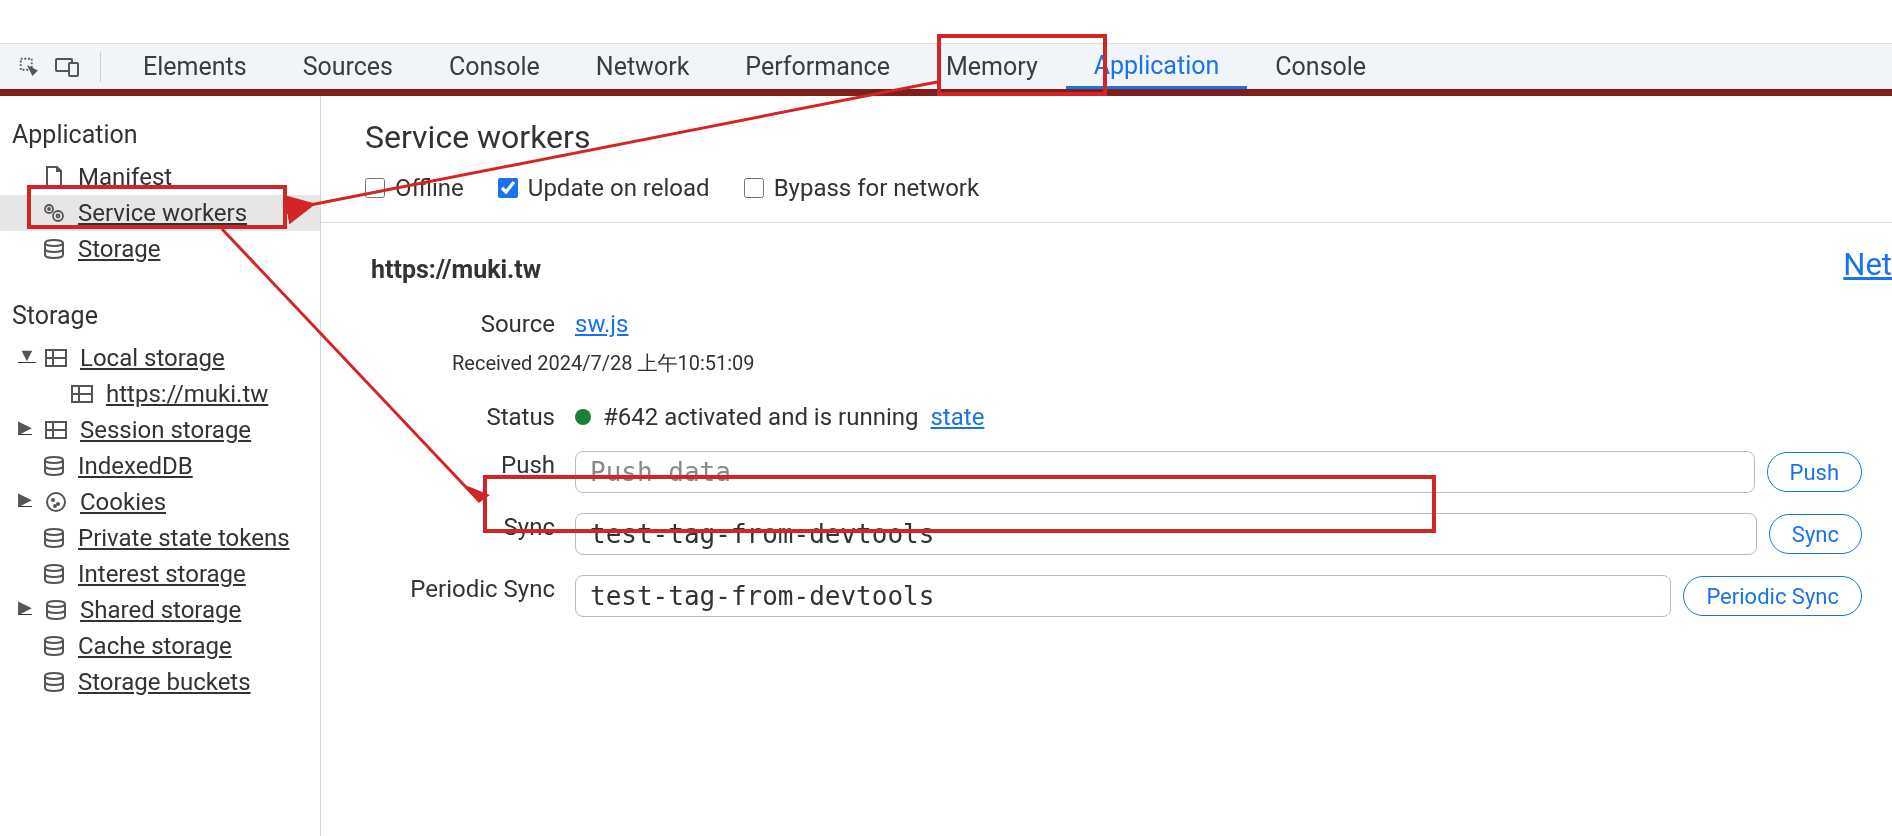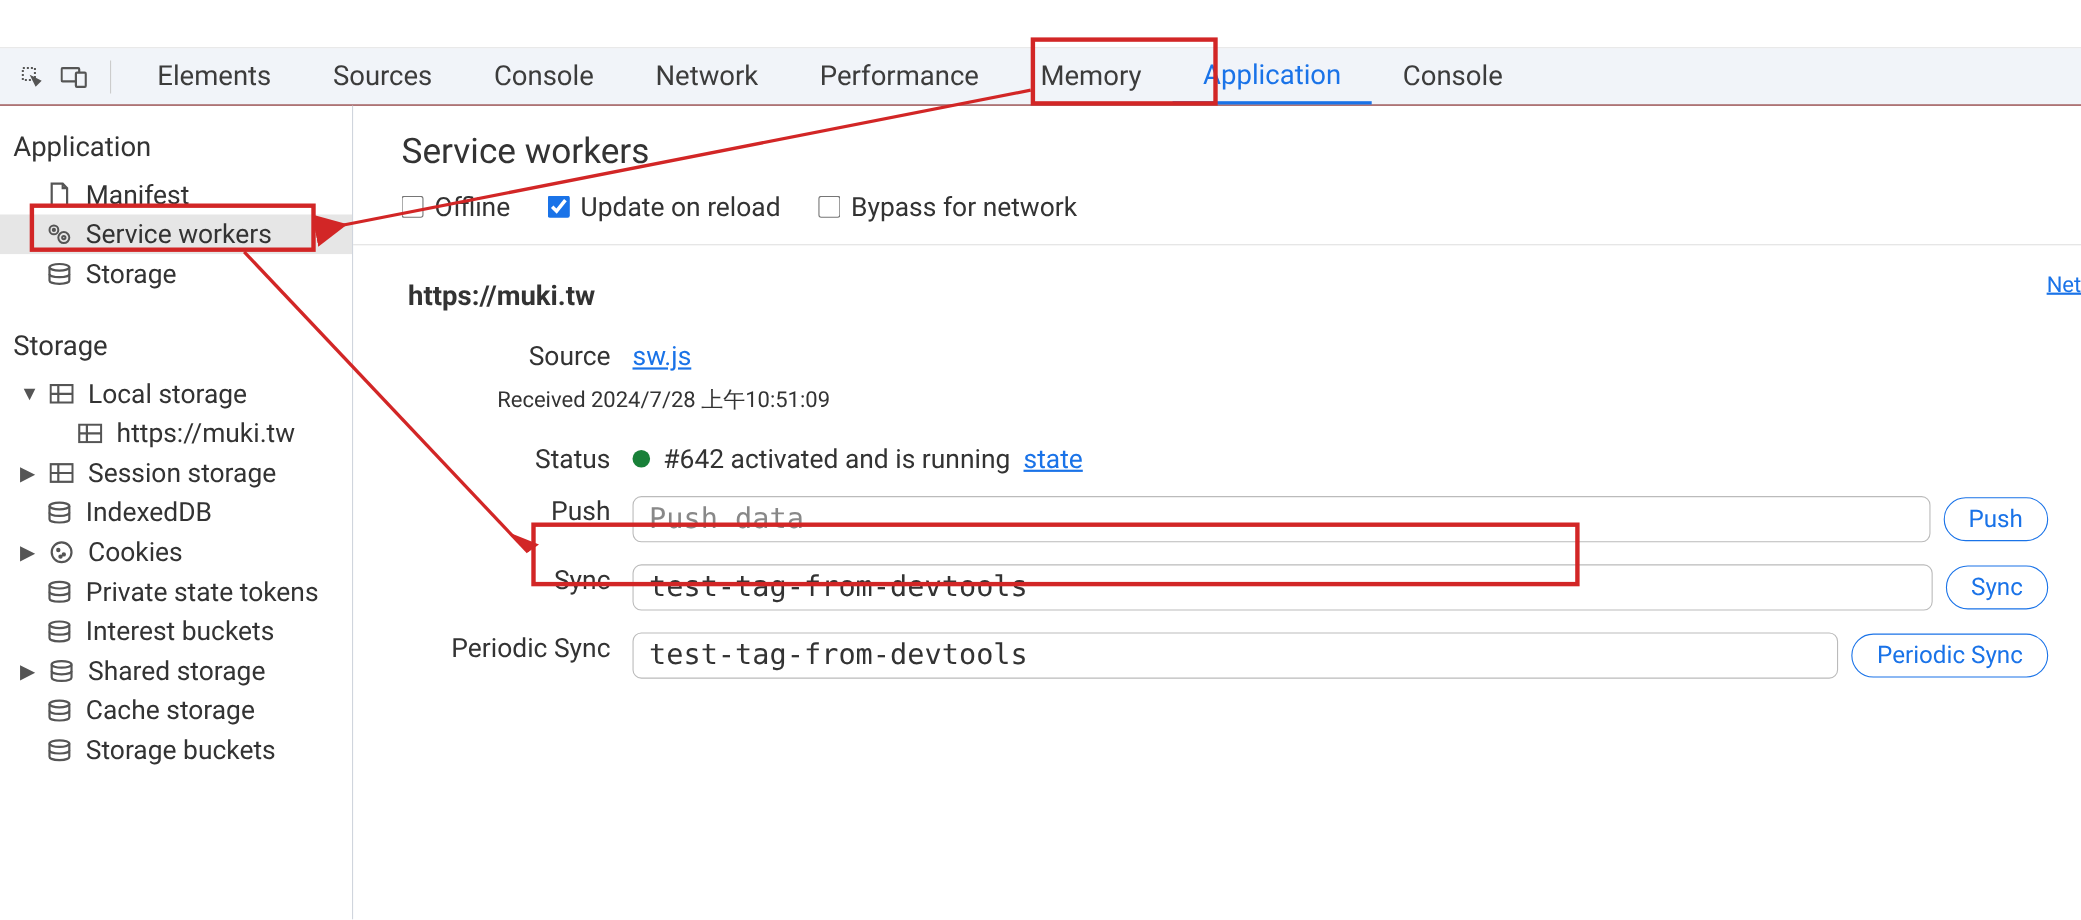--- a/index.html
+++ b/index.html
@@ -1,29 +1,29 @@
 <!DOCTYPE html>
 <html><head>
 <meta charset="utf-8">
 <style>
   * { box-sizing: border-box; margin: 0; padding: 0; font-family: -apple-system, BlinkMacSystemFont, "Segoe UI", Roboto, sans-serif; }
   body { width: 1892px; height: 836px; background: #fff; font-size: 24px; color: #333; position: relative; overflow: hidden; }
 
   .top-gap { height: 44px; background: #fff; border-bottom: 1px solid #e0e0e0; }
 
-  .tab-bar { height: 52px; background: #f1f4f9; display: flex; align-items: center; padding: 0 10px; border-bottom: 1px solid #7f1d1d; }
+  .tab-bar { height: 52px; background: #f1f4f9; display: flex; align-items: center; padding: 0 10px; border-bottom: 7px solid #7f1d1d; }
   .tb-icon { width: 38px; height: 38px; display: flex; align-items: center; justify-content: center; color: #555; }
   .tb-sep { width: 1px; height: 30px; background: #ccc; margin: 0 14px; }
   .tab { padding: 0 28px; height: 100%; display: flex; align-items: center; cursor: pointer; color: #3c3c3c; font-size: 25px; }
   .tab.active { color: #1a73e8; border-bottom: 3px solid #1a73e8; }
 
   .body-wrap { display: flex; height: calc(100% - 96px); }
   .sidebar { width: 321px; border-right: 1px solid #d0d5dd; padding-top: 14px; overflow: hidden; }
   .sb-section-title { font-size: 25px; padding: 10px 12px; color: #333; }
-  .sb-item { display: flex; align-items: center; padding: 4px 0 4px 40px; cursor: pointer; gap: 10px; font-size: 24px; color: #333; }
+  .sb-item { display: flex; padding: 4px 0 4px 40px; cursor: pointer; gap: 10px; font-size: 24px; color: #333; text-decoration: underline; }
   .sb-item.indent1 { padding-left: 18px; }
   .sb-item.indent2 { padding-left: 40px; }
   .sb-item.indent3 { padding-left: 68px; }
   .sb-item.selected { background: #e6e6e6; }
   .sb-icon { width: 28px; height: 28px; display: flex; align-items: center; justify-content: center; color: #555; flex-shrink: 0; }
   .tree-arrow { width: 14px; display: inline-block; text-align: center; color: #555; font-size: 18px; }
 
   .main { flex: 1; padding: 22px 30px 0 44px; position: relative; }
   .main h1 { font-size: 32px; font-weight: 400; color: #333; margin-bottom: 18px; }
   .check-row { display: flex; align-items: center; gap: 34px; padding-bottom: 20px; border-bottom: 1px solid #e0e0e0; margin-left: -44px; padding-left: 44px; margin-right: -30px; padding-right: 30px; }
@@ -33,21 +33,21 @@
   .section-origin { font-weight: 700; font-size: 25px; margin: 32px 0 26px 6px; }
   .kv-row { display: flex; align-items: flex-start; margin-bottom: 20px; }
   .kv-label { width: 210px; text-align: right; padding-right: 20px; color: #333; }
   .kv-val { flex: 1; display: flex; align-items: center; gap: 12px; }
   a.link { color: #1a73e8; text-decoration: underline; cursor: pointer; }
   .received { margin-left: 87px; margin-top: -8px; margin-bottom: 26px; font-size: 20px; }
   .status-dot { width: 16px; height: 16px; border-radius: 50%; background: #188038; display: inline-block; }
   .txt-input { flex: 1; height: 42px; border: 1px solid #bbb; border-radius: 8px; padding: 0 14px; font-family: Menlo, monospace; font-size: 26px; color: #333; }
   .txt-input::placeholder { color: #888; font-family: Menlo, monospace; }
   .pill-btn { height: 40px; padding: 0 22px; border: 1px solid #1a73e8; border-radius: 22px; background: #fff; color: #1a73e8; font-size: 22px; cursor: pointer; }
-  .net-link { position: absolute; right: 0; top: 150px; color: #1a73e8; text-decoration: underline; font-size: 20px; }
+  .net-link { position: absolute; right: 0; top: 150px; color: #1a73e8; text-decoration: underline; font-size: 31px; }
 
   .annot { position: absolute; border: 4px solid #d22626; pointer-events: none; }
   .arrow-svg { position: absolute; pointer-events: none; }
 </style>
 </head>
 <body>
 
 <div class="top-gap"></div>
 
 <div class="tab-bar">
@@ -175,21 +175,21 @@
       <span>Private state tokens</span>
     </div>
     <div class="sb-item indent2">
       <span class="sb-icon">
           <svg width="22" height="22" viewBox="0 0 22 22" fill="none" stroke="currentColor" stroke-width="2">
             <ellipse cx="11" cy="5" rx="9" ry="3"></ellipse>
             <path d="M2 5 V17 C2 18.7 6 20 11 20 C16 20 20 18.7 20 17 V5"></path>
             <path d="M2 11 C2 12.7 6 14 11 14 C16 14 20 12.7 20 11"></path>
           </svg>
         </span>
-      <span>Interest buckets</span>
+      <span>Interest storage</span>
     </div>
     <div class="sb-item indent1">
       <span class="tree-arrow">▶</span>
       <span class="sb-icon">
           <svg width="22" height="22" viewBox="0 0 22 22" fill="none" stroke="currentColor" stroke-width="2">
             <ellipse cx="11" cy="5" rx="9" ry="3"></ellipse>
             <path d="M2 5 V17 C2 18.7 6 20 11 20 C16 20 20 18.7 20 17 V5"></path>
             <path d="M2 11 C2 12.7 6 14 11 14 C16 14 20 12.7 20 11"></path>
           </svg>
         </span>

